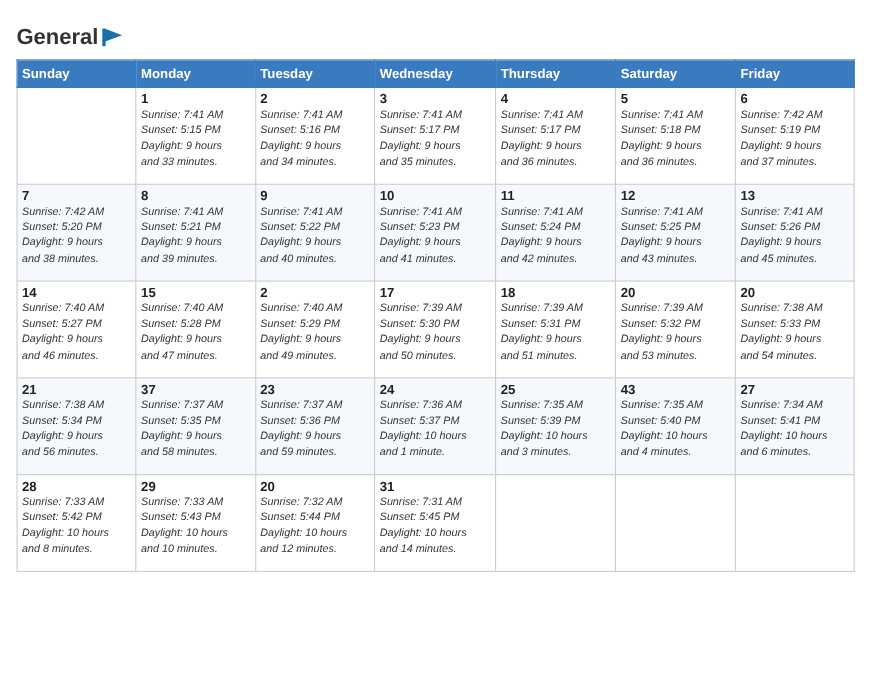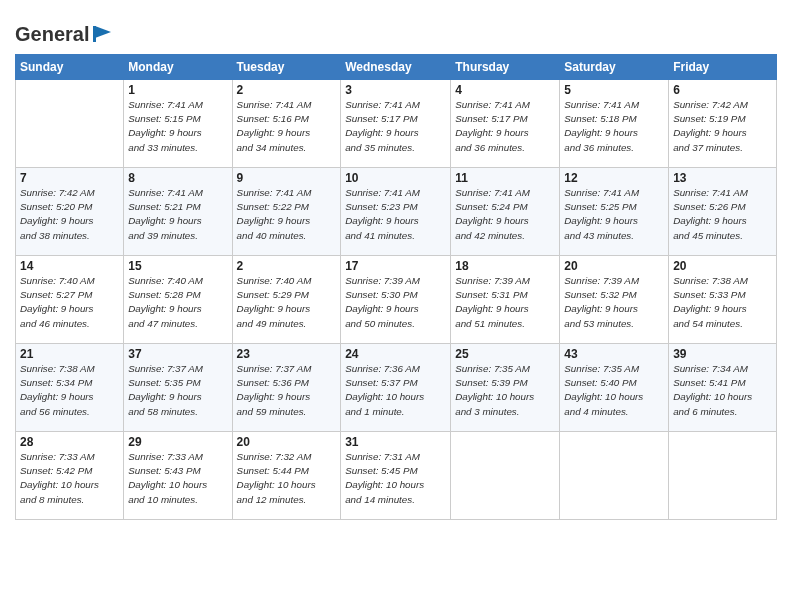--- a/index.html
+++ b/index.html
@@ -220,21 +220,21 @@
           </td>
           <td>
             <span class="day-number">25</span>
             <div class="day-info">Sunrise: 7:35 AM<br>Sunset: 5:39 PM<br>Daylight: 10 hours<br>and 3 minutes.</div>
           </td>
           <td>
             <span class="day-number">43</span>
             <div class="day-info">Sunrise: 7:35 AM<br>Sunset: 5:40 PM<br>Daylight: 10 hours<br>and 4 minutes.</div>
           </td>
           <td>
-            <span class="day-number">39</span>
+            <span class="day-number">27</span>
             <div class="day-info">Sunrise: 7:34 AM<br>Sunset: 5:41 PM<br>Daylight: 10 hours<br>and 6 minutes.</div>
           </td>
         </tr>
         <tr>
           <td>
             <span class="day-number">28</span>
             <div class="day-info">Sunrise: 7:33 AM<br>Sunset: 5:42 PM<br>Daylight: 10 hours<br>and 8 minutes.</div>
           </td>
           <td>
             <span class="day-number">29</span>

